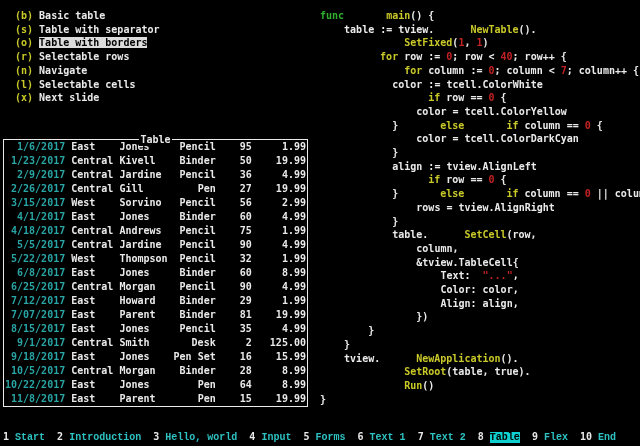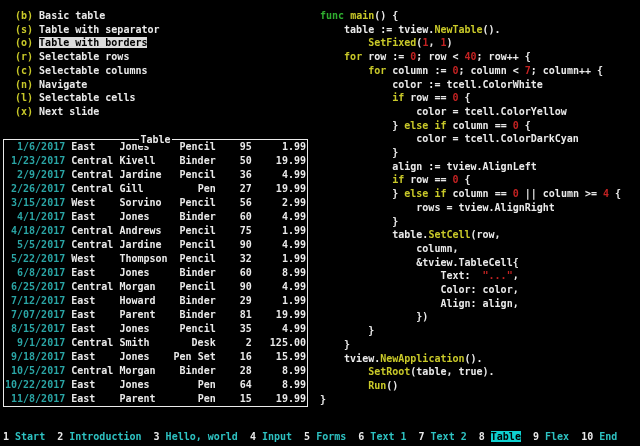--- a/index.html
+++ b/index.html
@@ -37,41 +37,40 @@
   .c2{width:8ch;text-align:left;}
   .c3{width:7ch;text-align:right;}
   .c4{width:5ch;text-align:right;}
   .c5{width:8ch;text-align:right;}
   .trow.head .tcell{color:var(--yellow);text-align:center;}
 
   
   .code{position:absolute;left:320px;top:9px;line-height:13.7px;}
   .cl{white-space:pre;}
   .tk-w{color:var(--fg);}
-  .tk-y{color:var(--yellow);}
+  .tk-y{color:var(--yellow);margin-left:36px;}
   .tk-g{color:var(--green);}
   .tk-r{color:var(--red);}
 
   
   .statusbar{position:absolute;left:3px;top:430px;line-height:13px;white-space:pre;}
   .tab{margin-right:2ch;cursor:default;}
   .tnum{color:var(--fg);}
-  .tlabel{color:var(--tab_cyan);}
+  .tlabel{color:var(--tab_cyan);font-family:Liberation Mono, monospace;}
   .tlabel.sel{background:var(--tab_selected_bg);color:#000;}
 </style>
 </head>
 <body>
 
 <div class="screen">
   <div class="menu">
       <div class="menu-item"><span class="mkey">(b)</span> <span class="mlabel">Basic table</span></div>
       <div class="menu-item"><span class="mkey">(s)</span> <span class="mlabel">Table with separator</span></div>
       <div class="menu-item"><span class="mkey">(o)</span> <span class="mlabel sel">Table with borders</span></div>
       <div class="menu-item"><span class="mkey">(r)</span> <span class="mlabel">Selectable rows</span></div>
-      <div class="menu-item"><span class="mkey">(c)</span> <span class="mlabel">Selectable columns</span></div>
       <div class="menu-item"><span class="mkey">(n)</span> <span class="mlabel">Navigate</span></div>
       <div class="menu-item"><span class="mkey">(l)</span> <span class="mlabel">Selectable cells</span></div>
       <div class="menu-item"><span class="mkey">(x)</span> <span class="mlabel">Next slide</span></div>
     </div>
 
   <div class="tbl">
     <div class="tbl-title">Table</div>
     <div id="tbl-body">
         <div class="trow"><span class="tcell c0">1/6/2017</span><span class="tcell c1">East</span><span class="tcell c2">Jones</span><span class="tcell c3">Pencil</span><span class="tcell c4">95</span><span class="tcell c5">1.99</span></div>
         <div class="trow"><span class="tcell c0">1/23/2017</span><span class="tcell c1">Central</span><span class="tcell c2">Kivell</span><span class="tcell c3">Binder</span><span class="tcell c4">50</span><span class="tcell c5">19.99</span></div>

